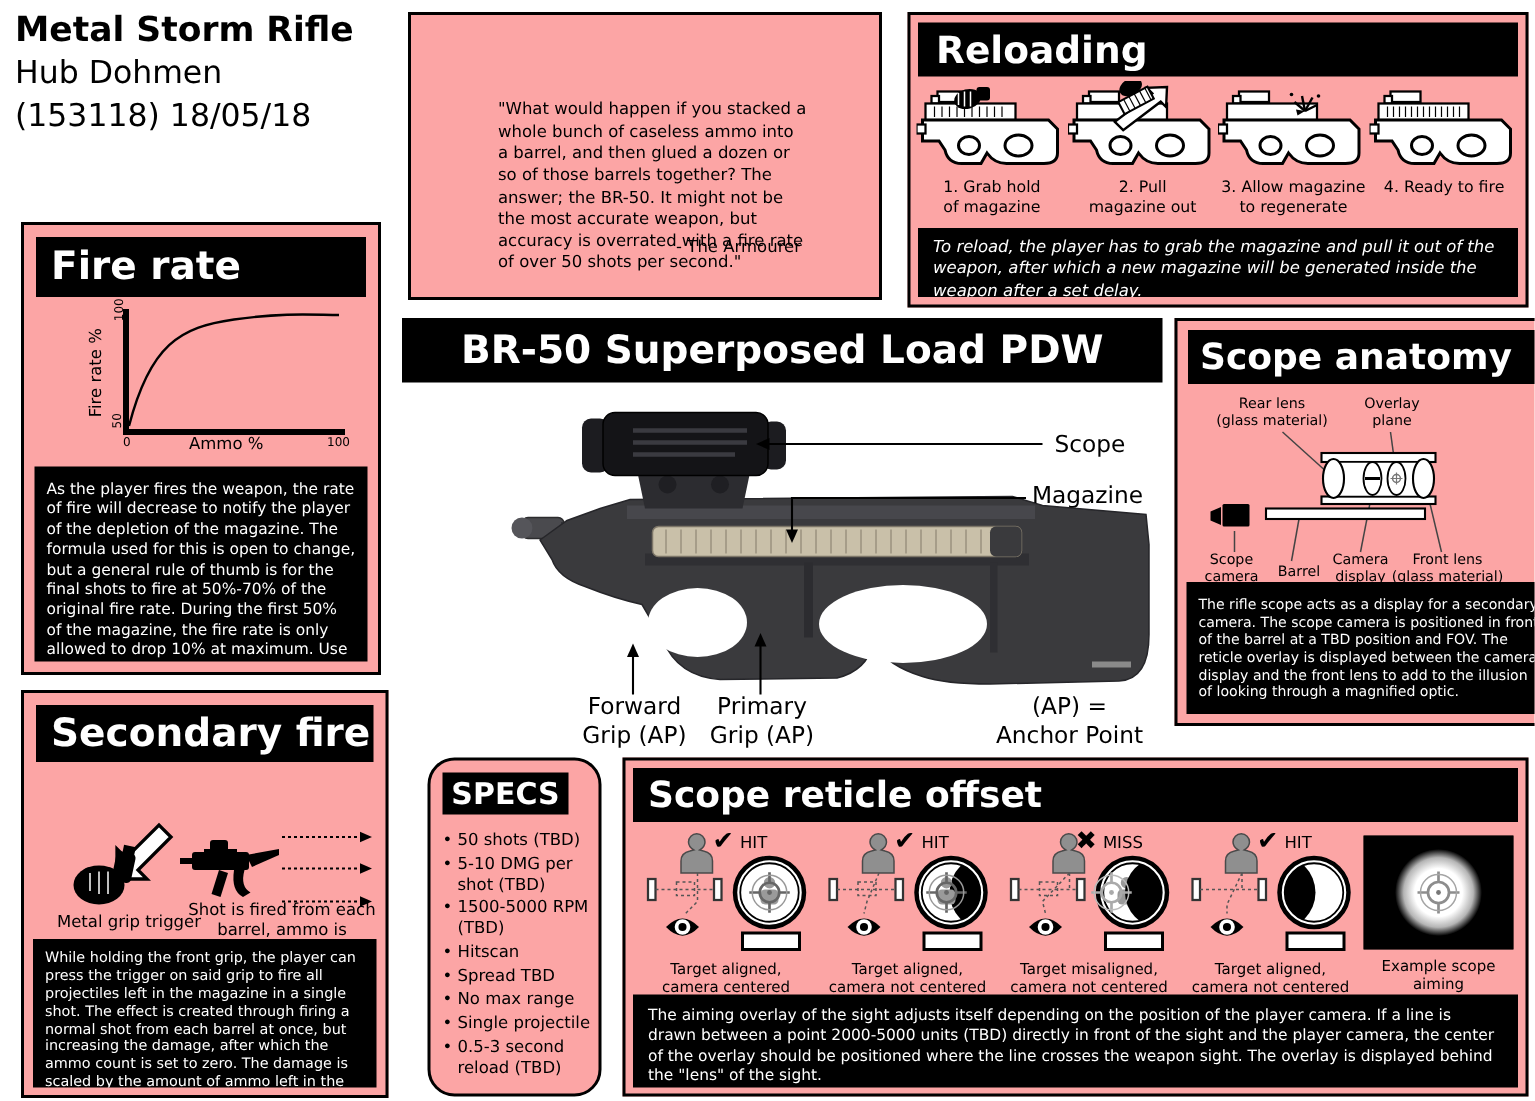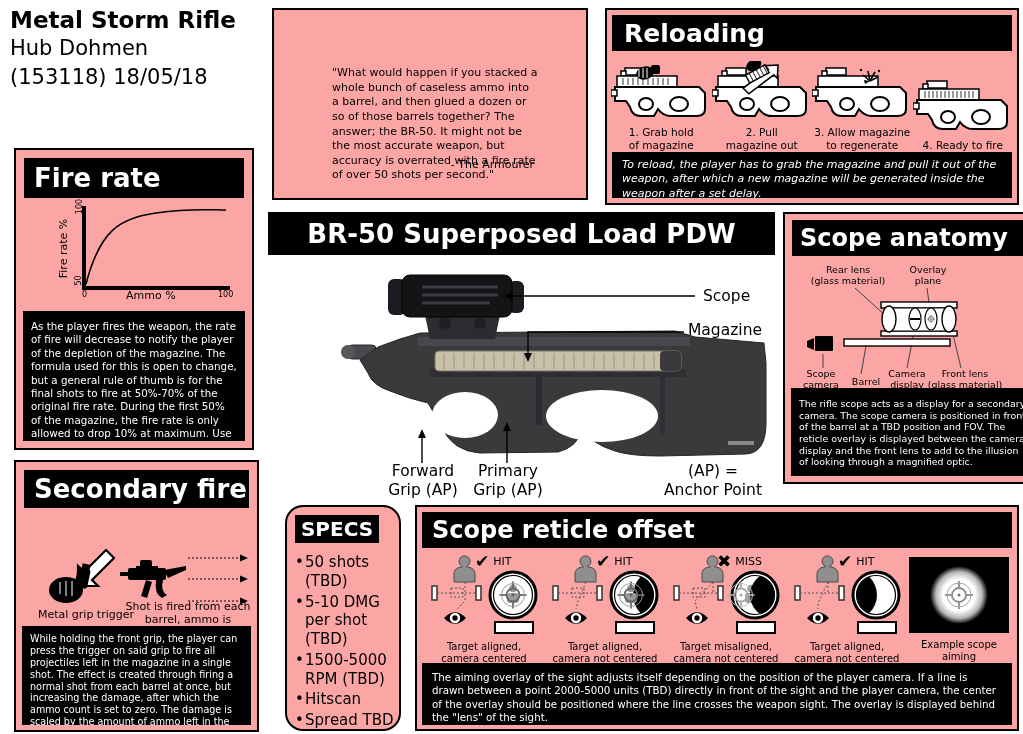--- a/index.html
+++ b/index.html
@@ -26,21 +26,21 @@
   #header .h-sub { font-size: 21px; line-height: 29px; }
 
   
   #quote-panel { left: 272px; top: 8px; width: 316px; height: 192px; }
   #quote-text { position: absolute; left: 58px; top: 56px; width: 206px; font-size: 11px; line-height: 1.33; }
   #quote-attrib { position: absolute; right: 52px; top: 148px; font-size: 11px; }
 
   
   #reloading-panel { left: 605px; top: 8px; width: 414px; height: 197px; }
   #reloading-title { left: 5px; top: 5px; right: 5px; height: 36px; font-size: 25px; padding-left: 12px; }
-  #reloading-steps { position: absolute; left: 4px; top: 44px; right: 4px; height: 98px; display: flex; align-items: flex-end; }
+  #reloading-steps { position: absolute; left: 4px; top: 44px; right: 4px; height: 98px; display: flex; }
   .reload-step { flex: 1; display: flex; flex-direction: column; align-items: center; }
   .reload-caption { font-size: 10.5px; line-height: 1.25; text-align: center; margin-top: 1px; }
   #reloading-body { left: 5px; right: 5px; bottom: 5px; height: 46px; font-size: 11px; line-height: 1.3; padding: 6px 10px; font-style: italic; }
 
   
   #fire-panel { left: 14px; top: 148px; width: 240px; height: 302px; }
   #fire-title { left: 8px; top: 8px; right: 8px; height: 40px; font-size: 26px; padding-left: 10px; }
   #fire-chart { position: absolute; left: 32px; top: 52px; width: 190px; height: 110px; }
   #fire-chart .tick { position: absolute; font-size: 8px; color: #000; }
   #fire-chart .axis-label { position: absolute; font-size: 11px; }
@@ -79,21 +79,21 @@
   #al-camera { left: 6px; top: 110px; width: 52px; }
   #al-barrel { left: 55px; top: 118px; width: 44px; }
   #al-display { left: 92px; top: 110px; width: 52px; }
   #al-front { left: 130px; top: 110px; width: 92px; }
   #anatomy-body { left: 6px; right: 6px; bottom: 6px; height: 88px; font-size: 9.4px; line-height: 1.24; padding: 10px 8px; }
 
   
   #specs-panel { left: 285px; top: 505px; width: 116px; height: 226px; border-radius: 18px; }
   #specs-title { left: 8px; top: 8px; width: 84px; height: 28px; font-size: 20px; justify-content: center; }
   #specs-list { position: absolute; left: 8px; top: 46px; right: 2px; list-style: none; }
-  #specs-list li { font-size: 15px; line-height: 1.25; padding-left: 10px; position: relative; margin-bottom: 2px; }
+  #specs-list li { font-size: 11px; line-height: 1.25; padding-left: 10px; position: relative; margin-bottom: 2px; }
   #specs-list li::before { content: "•"; position: absolute; left: 0; top: 0; }
 
   
   #reticle-panel { left: 415px; top: 505px; width: 604px; height: 226px; }
   #reticle-title { left: 5px; top: 5px; right: 5px; height: 36px; font-size: 24px; padding-left: 10px; }
   #reticle-row { position: absolute; left: 8px; top: 46px; right: 8px; height: 112px; display: flex; justify-content: space-between; }
   .scenario { position: relative; width: 118px; height: 112px; }
   .scenario .result { position: absolute; left: 50px; top: 0; display: flex; align-items: center; }
   .scenario .mark { font-size: 17px; font-weight: bold; line-height: 1; }
   .scenario .result-text { font-size: 11px; margin-left: 4px; }

